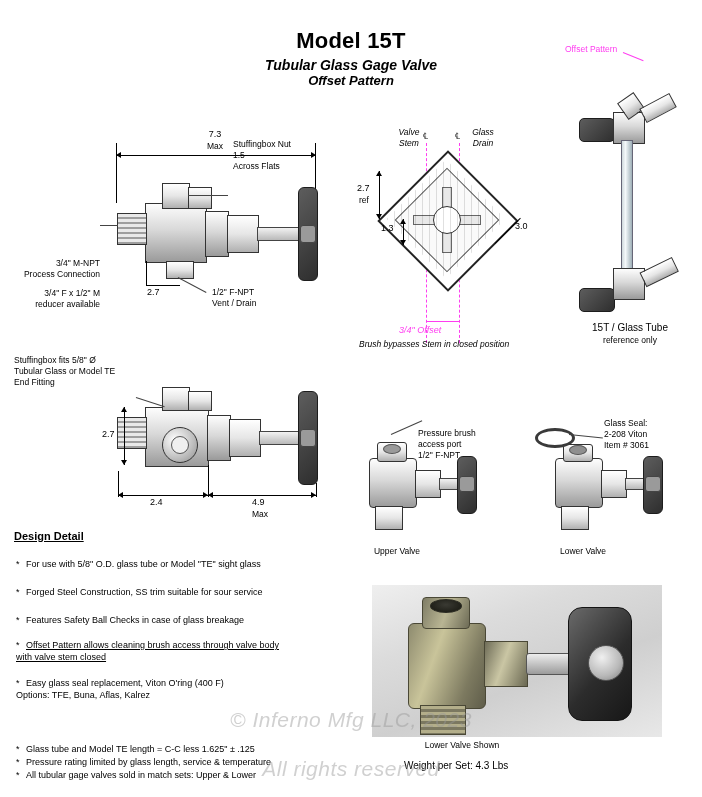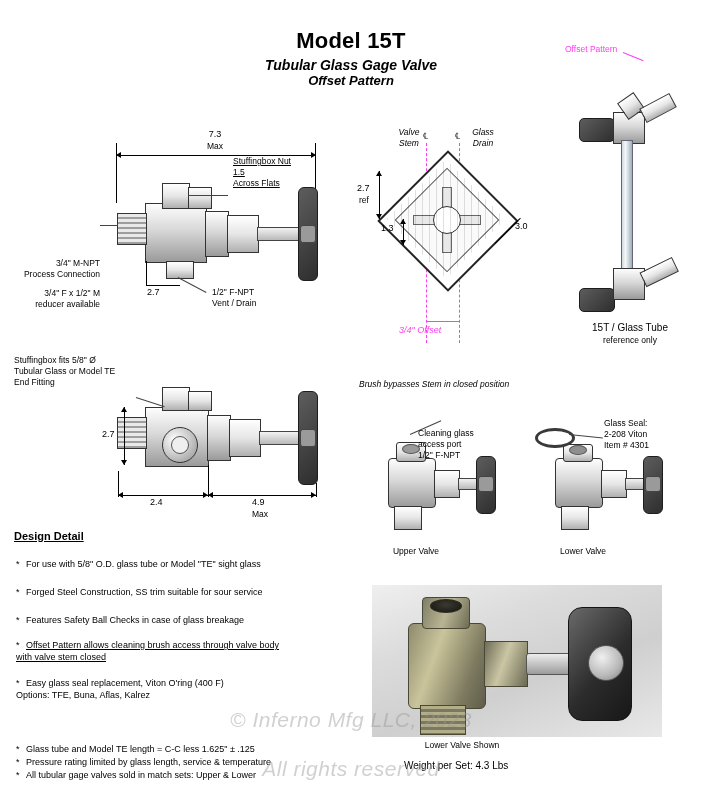--- a/index.html
+++ b/index.html
@@ -94,21 +94,21 @@
 
   <div class="abs h" style="left:46px;top:160px;width:34px;"></div>
   <div class="abs v" style="left:46px;top:136px;height:24px;"></div>
   <div class="abs dim" style="left:47px;top:162px;">2.7</div>
 
   <div class="abs hl" style="left:0px;top:100px;width:18px;"></div>
   <div class="abs hl" style="left:88px;top:70px;width:40px;transform:rotate(0deg);"></div>
   <div class="abs hl" style="left:78px;top:152px;width:32px;transform:rotate(28deg);transform-origin:left center;"></div>
 </div>
 
-<div class="abs lbl" style="left:233px;top:156px;width:90px;text-decoration:underline;">
+<div class="abs lbl" style="left:233px;top:139px;width:90px;">
   <div>Stuffingbox Nut</div>
   <div>1.5</div>
   <div>Across Flats</div>
 </div>
 <div class="abs lbl" style="left:22px;top:258px;width:78px;text-align:right;">
   <div>3/4" M-NPT</div>
   <div>Process Connection</div>
 </div>
 <div class="abs lbl" style="left:20px;top:288px;width:80px;text-align:right;">
   <div>3/4" F x 1/2" M</div>
@@ -203,21 +203,21 @@
 
   <div class="abs v" style="left:48px;top:94px;height:26px;"></div>
   <div class="abs arv arv-u" style="left:45px;top:94px;"></div>
   <div class="abs arv arv-d" style="left:45px;top:115px;"></div>
   <div class="abs dim" style="left:26px;top:98px;">1.3</div>
 
   <div class="abs h" style="left:140px;top:118px;width:36px;transform:rotate(-45deg);transform-origin:left center;"></div>
   <div class="abs dim" style="left:160px;top:96px;">3.0</div>
 
   <div class="abs lbl pink" style="left:44px;top:200px;font-style:italic;font-size:9px;">3/4" Offset</div>
-  <div class="abs lbl-i" style="left:4px;top:214px;width:200px;font-size:8.5px;margin-top:40px;">Brush bypasses Stem in closed position</div>
+  <div class="abs lbl-i" style="left:4px;top:214px;width:200px;font-size:8.5px;">Brush bypasses Stem in closed position</div>
 </div>
 
 <div class="abs" style="left:565px;top:40px;width:130px;height:290px;">
   <div class="abs lbl pink" style="left:0px;top:4px;">Offset Pattern</div>
   <div class="abs" style="left:58px;top:12px;width:22px;height:1px;background:#ff3df0;transform:rotate(22deg);transform-origin:left center;"></div>
 
   <div class="abs wheel" style="left:14px;top:78px;width:34px;height:22px;border-radius:5px;"></div>
   <div class="abs steel" style="left:48px;top:72px;width:30px;height:30px;"></div>
   <div class="abs steel2" style="left:56px;top:56px;width:18px;height:18px;transform:rotate(-35deg);"></div>
   <div class="abs steel2" style="left:78px;top:68px;width:32px;height:14px;transform:rotate(-28deg);transform-origin:left center;"></div>
@@ -226,34 +226,34 @@
               background:linear-gradient(90deg,#cfd8dc,#f4f8fa 35%,#9fb0b8);border:1px solid #667;"></div>
 
   <div class="abs wheel" style="left:14px;top:248px;width:34px;height:22px;border-radius:5px;"></div>
   <div class="abs steel" style="left:48px;top:228px;width:30px;height:30px;"></div>
   <div class="abs steel2" style="left:78px;top:232px;width:34px;height:14px;transform:rotate(-26deg);transform-origin:left center;"></div>
 
   <div class="abs lbl ctr" style="left:-5px;top:282px;width:140px;font-size:10px;">15T / Glass Tube</div>
   <div class="abs lbl ctr" style="left:-5px;top:295px;width:140px;">reference only</div>
 </div>
 
-<div class="abs" style="left:360px;top:430px;width:150px;height:120px;">
+<div class="abs" style="left:341px;top:430px;width:150px;height:120px;">
   <div class="abs steel" style="left:28px;top:28px;width:46px;height:48px;border-radius:4px;"></div>
   <div class="abs steel2" style="left:36px;top:12px;width:28px;height:18px;border-radius:3px;"></div>
   <div class="abs" style="left:42px;top:14px;width:16px;height:8px;border-radius:50%;background:#9a9a9a;border:1px solid #555;"></div>
   <div class="abs steel2" style="left:34px;top:76px;width:26px;height:22px;"></div>
   <div class="abs steel2" style="left:74px;top:40px;width:24px;height:26px;"></div>
   <div class="abs stem" style="left:98px;top:48px;width:20px;height:10px;"></div>
   <div class="abs wheel" style="left:116px;top:26px;width:18px;height:56px;"></div>
   <div class="abs" style="left:118px;top:46px;width:14px;height:14px;border-radius:3px;background:#9a9a9a;border:1px solid #444;"></div>
   <div class="abs hl" style="left:50px;top:4px;width:34px;transform:rotate(-24deg);transform-origin:left center;"></div>
   <div class="abs lbl ctr" style="left:-14px;top:116px;width:140px;">Upper Valve</div>
 </div>
 <div class="abs lbl" style="left:418px;top:428px;width:90px;">
-  <div>Cleaning glass</div>
+  <div>Pressure brush</div>
   <div>access port</div>
   <div>1/2" F-NPT</div>
 </div>
 
 <div class="abs" style="left:527px;top:430px;width:150px;height:120px;">
   <div class="abs steel" style="left:28px;top:28px;width:46px;height:48px;border-radius:4px;"></div>
   <div class="abs steel2" style="left:36px;top:14px;width:28px;height:16px;border-radius:3px;"></div>
   <div class="abs" style="left:42px;top:15px;width:16px;height:8px;border-radius:50%;background:#8f8f8f;border:1px solid #555;"></div>
   <div class="abs steel2" style="left:34px;top:76px;width:26px;height:22px;"></div>
   <div class="abs steel2" style="left:74px;top:40px;width:24px;height:26px;"></div>
@@ -261,21 +261,21 @@
   <div class="abs wheel" style="left:116px;top:26px;width:18px;height:56px;"></div>
   <div class="abs" style="left:118px;top:46px;width:14px;height:14px;border-radius:3px;background:#9a9a9a;border:1px solid #444;"></div>
 
   <div class="abs" style="left:8px;top:-2px;width:34px;height:14px;border-radius:50%;border:3px solid #3a3a3a;background:transparent;"></div>
   <div class="abs hl" style="left:42px;top:4px;width:34px;transform:rotate(6deg);transform-origin:left center;"></div>
   <div class="abs lbl ctr" style="left:-14px;top:116px;width:140px;">Lower Valve</div>
 </div>
 <div class="abs lbl" style="left:604px;top:418px;width:90px;">
   <div>Glass Seal:</div>
   <div>2-208 Viton</div>
-  <div>Item # 4301</div>
+  <div>Item # 3061</div>
 </div>
 
 <div class="abs photo" style="left:372px;top:585px;width:290px;height:152px;">
 
   <div class="abs" style="left:36px;top:38px;width:76px;height:84px;border-radius:6px;
               background:linear-gradient(110deg,#8e8b6f 0%,#c9c49a 35%,#7d7a60 75%,#5f5d4a 100%);border:1px solid #4a4836;"></div>
   <div class="abs" style="left:50px;top:12px;width:46px;height:30px;border-radius:4px;
               background:linear-gradient(110deg,#7f7d66,#b9b593 50%,#6d6b56);border:1px solid #4a4836;"></div>
   <div class="abs" style="left:58px;top:14px;width:30px;height:12px;border-radius:50%;
               background:radial-gradient(ellipse at 50% 40%,#3a3a33,#16160f);border:1px solid #2a2a22;"></div>

